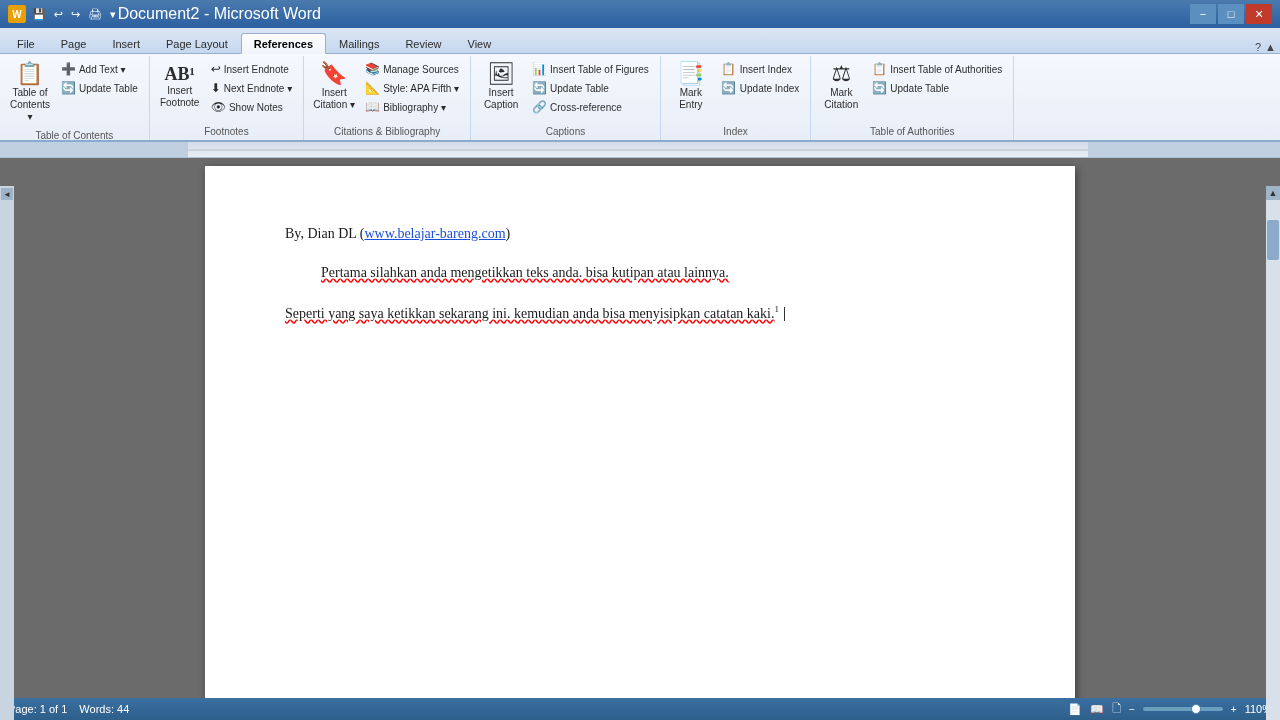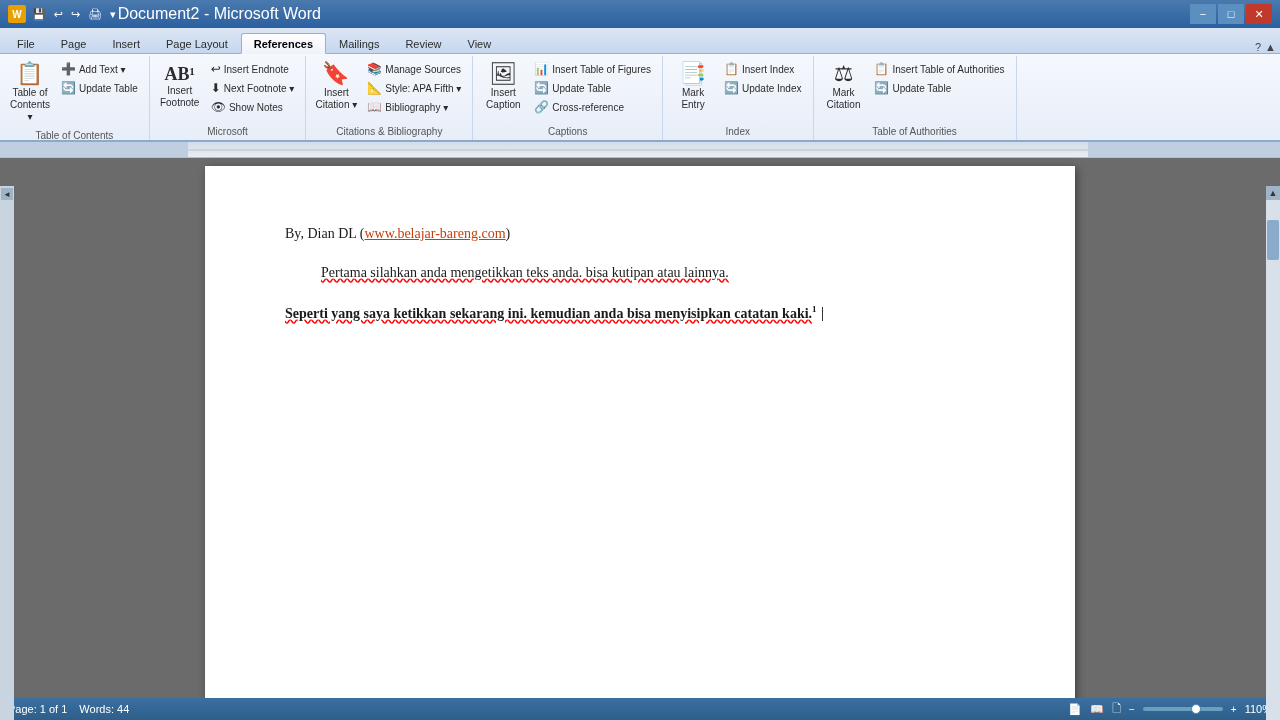--- a/index.html
+++ b/index.html
@@ -149,33 +149,32 @@
       font-size: 15px;
       color: #1a1a1a;
       margin-bottom: 16px;
       font-family: 'Times New Roman', serif;
     }
     .doc-author {
       font-size: 14px;
       color: #1a1a1a;
       margin-bottom: 20px;
     }
-    .doc-author a { color: #c2410c; text-decoration: underline; text-align: center; }
+    .doc-author a { color: #1d4ed8; text-decoration: underline; text-align: center; }
     .doc-indent {
       padding-left: 36px;
       font-size: 14px;
       color: #1a1a1a;
       line-height: 1.5;
       margin-bottom: 20px;
     }
     .doc-normal {
       font-size: 14px;
       color: #1a1a1a;
       line-height: 1.5;
-      font-weight: bold;
     }
     .doc-wavy {
       text-decoration: underline;
       text-decoration-style: wavy;
       text-decoration-color: red;
     }
     sup { font-size: 9px; vertical-align: super; }
 
     .cursor-blink {
       display: inline-block;
@@ -326,29 +325,29 @@
         <span class="icon" style="font-size:18px;font-weight:bold;font-family:serif;">AB¹</span>
         <span>Insert<br>Footnote</span>
       </button>
       <div class="ribbon-col">
         <button class="ribbon-btn-small">
           <span class="small-icon">↩</span>
           <span>Insert Endnote</span>
         </button>
         <button class="ribbon-btn-small">
           <span class="small-icon">⬇</span>
-          <span>Next Footnote ▾</span>
+          <span>Next Endnote ▾</span>
         </button>
         <button class="ribbon-btn-small">
           <span class="small-icon">👁</span>
           <span>Show Notes</span>
         </button>
       </div>
     </div>
-    <div class="ribbon-group-label">Microsoft</div>
+    <div class="ribbon-group-label">Footnotes</div>
   </div>
 
   <div class="ribbon-group">
     <div class="ribbon-group-content">
       <button class="ribbon-btn-large">
         <span class="icon">🔖</span>
         <span>Insert<br>Citation ▾</span>
       </button>
       <div class="ribbon-col">
         <button class="ribbon-btn-small">

